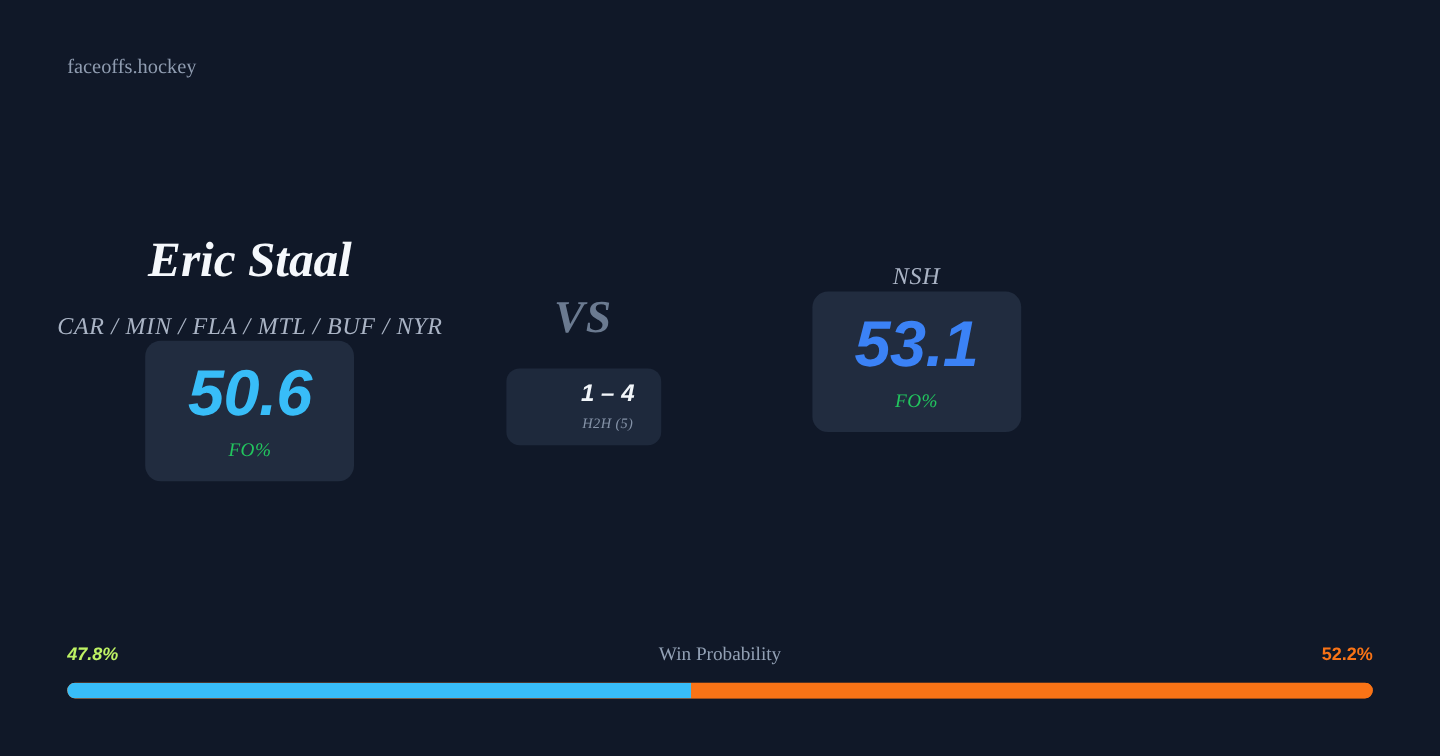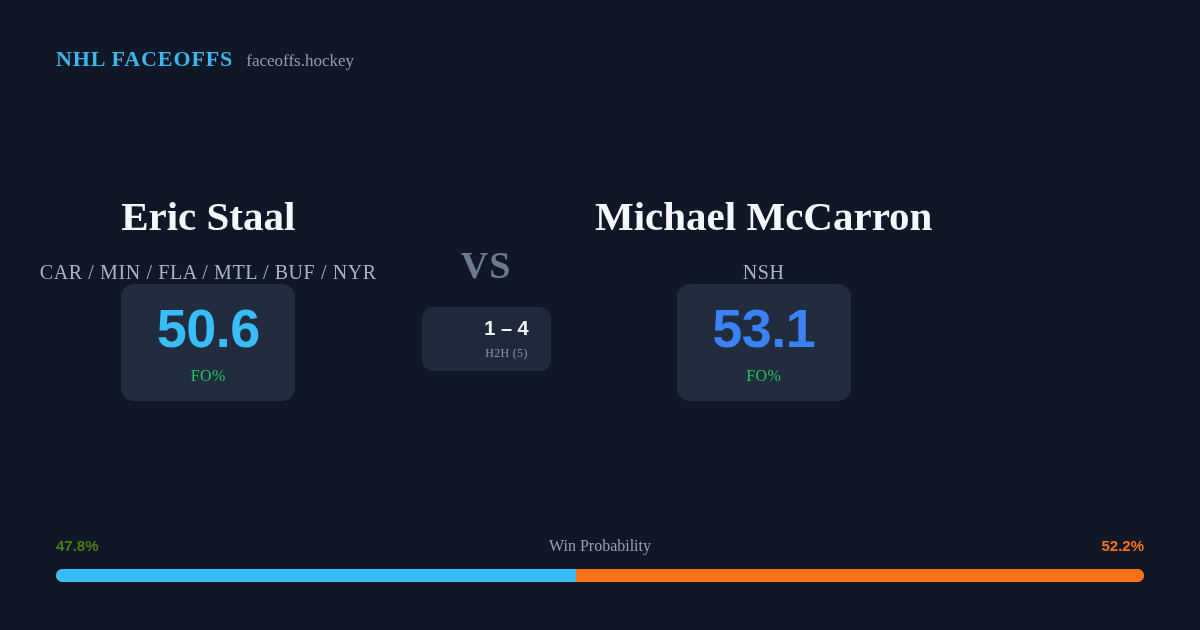--- a/index.html
+++ b/index.html
@@ -42,20 +42,21 @@
 
   
   .matchup {
     position: absolute;
     left: 0;
     top: 196px;
     width: 972px;
     display: flex;
     align-items: flex-start;
     justify-content: center;
+    font-style: italic;
   }
   .player-col {
     width: 480px;
     display: flex;
     flex-direction: column;
     align-items: center;
   }
   .player-name {
     font-family: "Liberation Serif", "DejaVu Serif", serif;
     font-size: 41px;
@@ -200,21 +201,20 @@
   .wp-fill-right {
     height: 100%;
     flex: 1 1 auto;
     background: #f97316;
   }
 </style>
 </head>
 <body>
 
 <div class="header">
-  <span class="brand" style="color: rgb(60, 180, 236);">NHL FACEOFFS</span>
   <span class="brand-domain">faceoffs.hockey</span>
 </div>
 
 <div class="matchup">
 
   <div class="player-col">
     <div class="player-name">Eric Staal</div>
     <div class="player-teams">CAR / MIN / FLA / MTL / BUF / NYR</div>
     <div class="stat-card">
       <div class="stat-value" style="color: rgb(56, 189, 248);">50.6</div>
@@ -224,33 +224,32 @@
 
   <div class="vs-col">
     <div class="vs-text">VS</div>
     <div class="h2h-badge">
       <div class="h2h-score">1 – 4</div>
       <div class="h2h-label">H2H (5)</div>
     </div>
   </div>
 
   <div class="player-col">
-    <div class="player-name">Michael McCarron</div>
     <div class="player-teams">NSH</div>
     <div class="stat-card">
       <div class="stat-value" style="color: #3b82f6;">53.1</div>
       <div class="stat-label">FO%</div>
     </div>
   </div>
 
 </div>
 
 <div class="winprob">
   <div class="winprob-labels">
-    <span class="wp-left" style="color: #4d7c0f;">47.8%</span>
+    <span class="wp-left" style="color: #bef264; font-style: italic;">47.8%</span>
     <span class="wp-center">Win Probability</span>
     <span class="wp-right" style="color: rgb(249, 115, 22);">52.2%</span>
   </div>
   <div class="wp-bar">
     <div class="wp-fill-left" style="width: 47.8%; background: rgb(56, 189, 248);"></div>
     <div class="wp-fill-right" style="background: rgb(249, 115, 22);"></div>
   </div>
 </div>
 
 </body></html>

